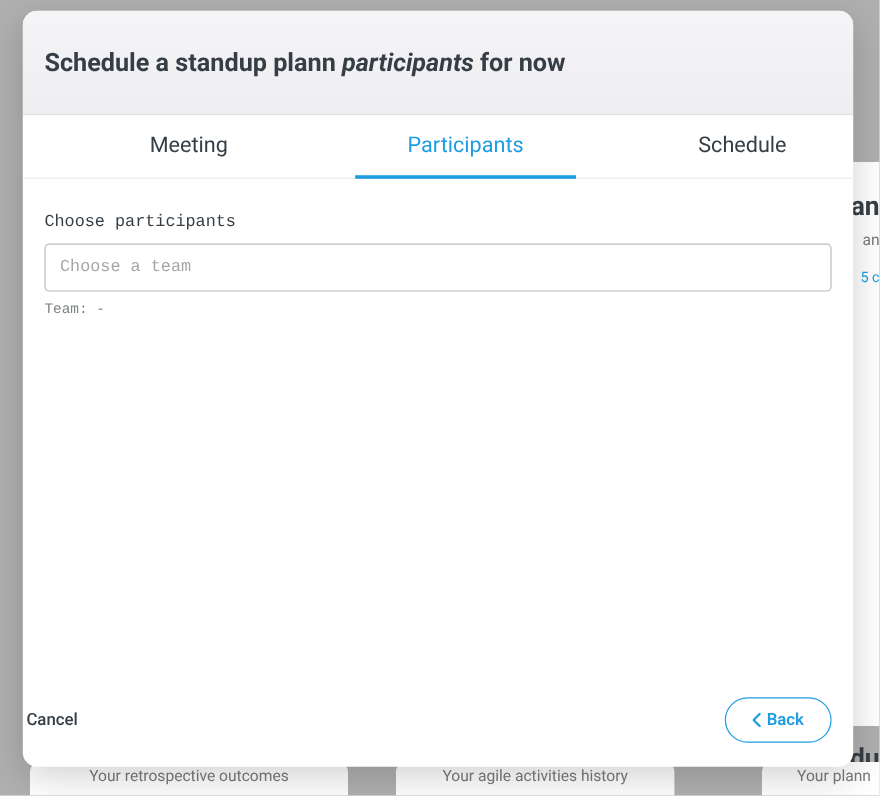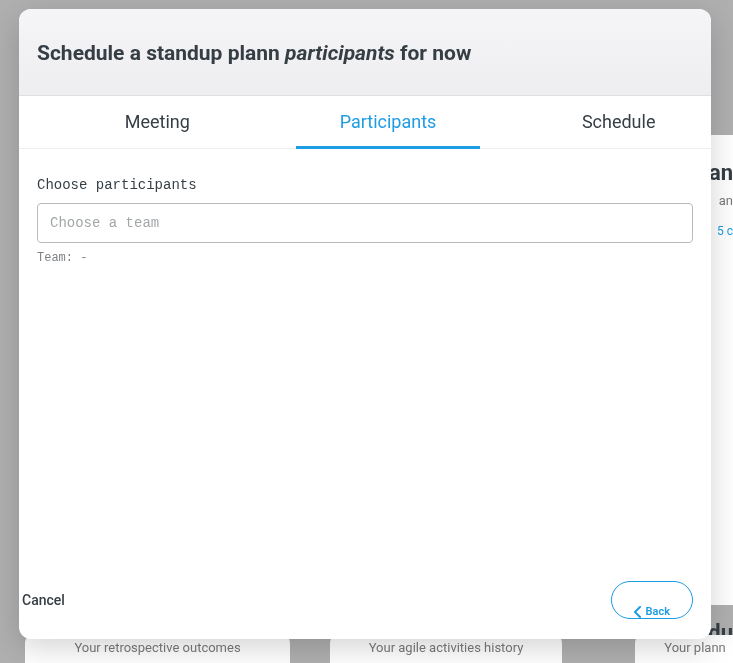--- a/index.html
+++ b/index.html
@@ -178,24 +178,24 @@
       cursor: pointer;
       font-weight: 500;
     }
     .spacer {
       flex: 1;
     }
     .btn {
       height: 38px;
       padding: 0 22px;
       border-radius: 19px;
-      font-size: 11px;
+      font-size: 14px;
       font-weight: 600;
       display: inline-flex;
-      align-items: flex-end;
+      align-items: center;
       gap: 4px;
       cursor: pointer;
       border: none;
       font-family: inherit;
     }
     .btn-back {
       background: #fff;
       color: #1e9de3;
       border: 1.5px solid #1e9de3;
     }

